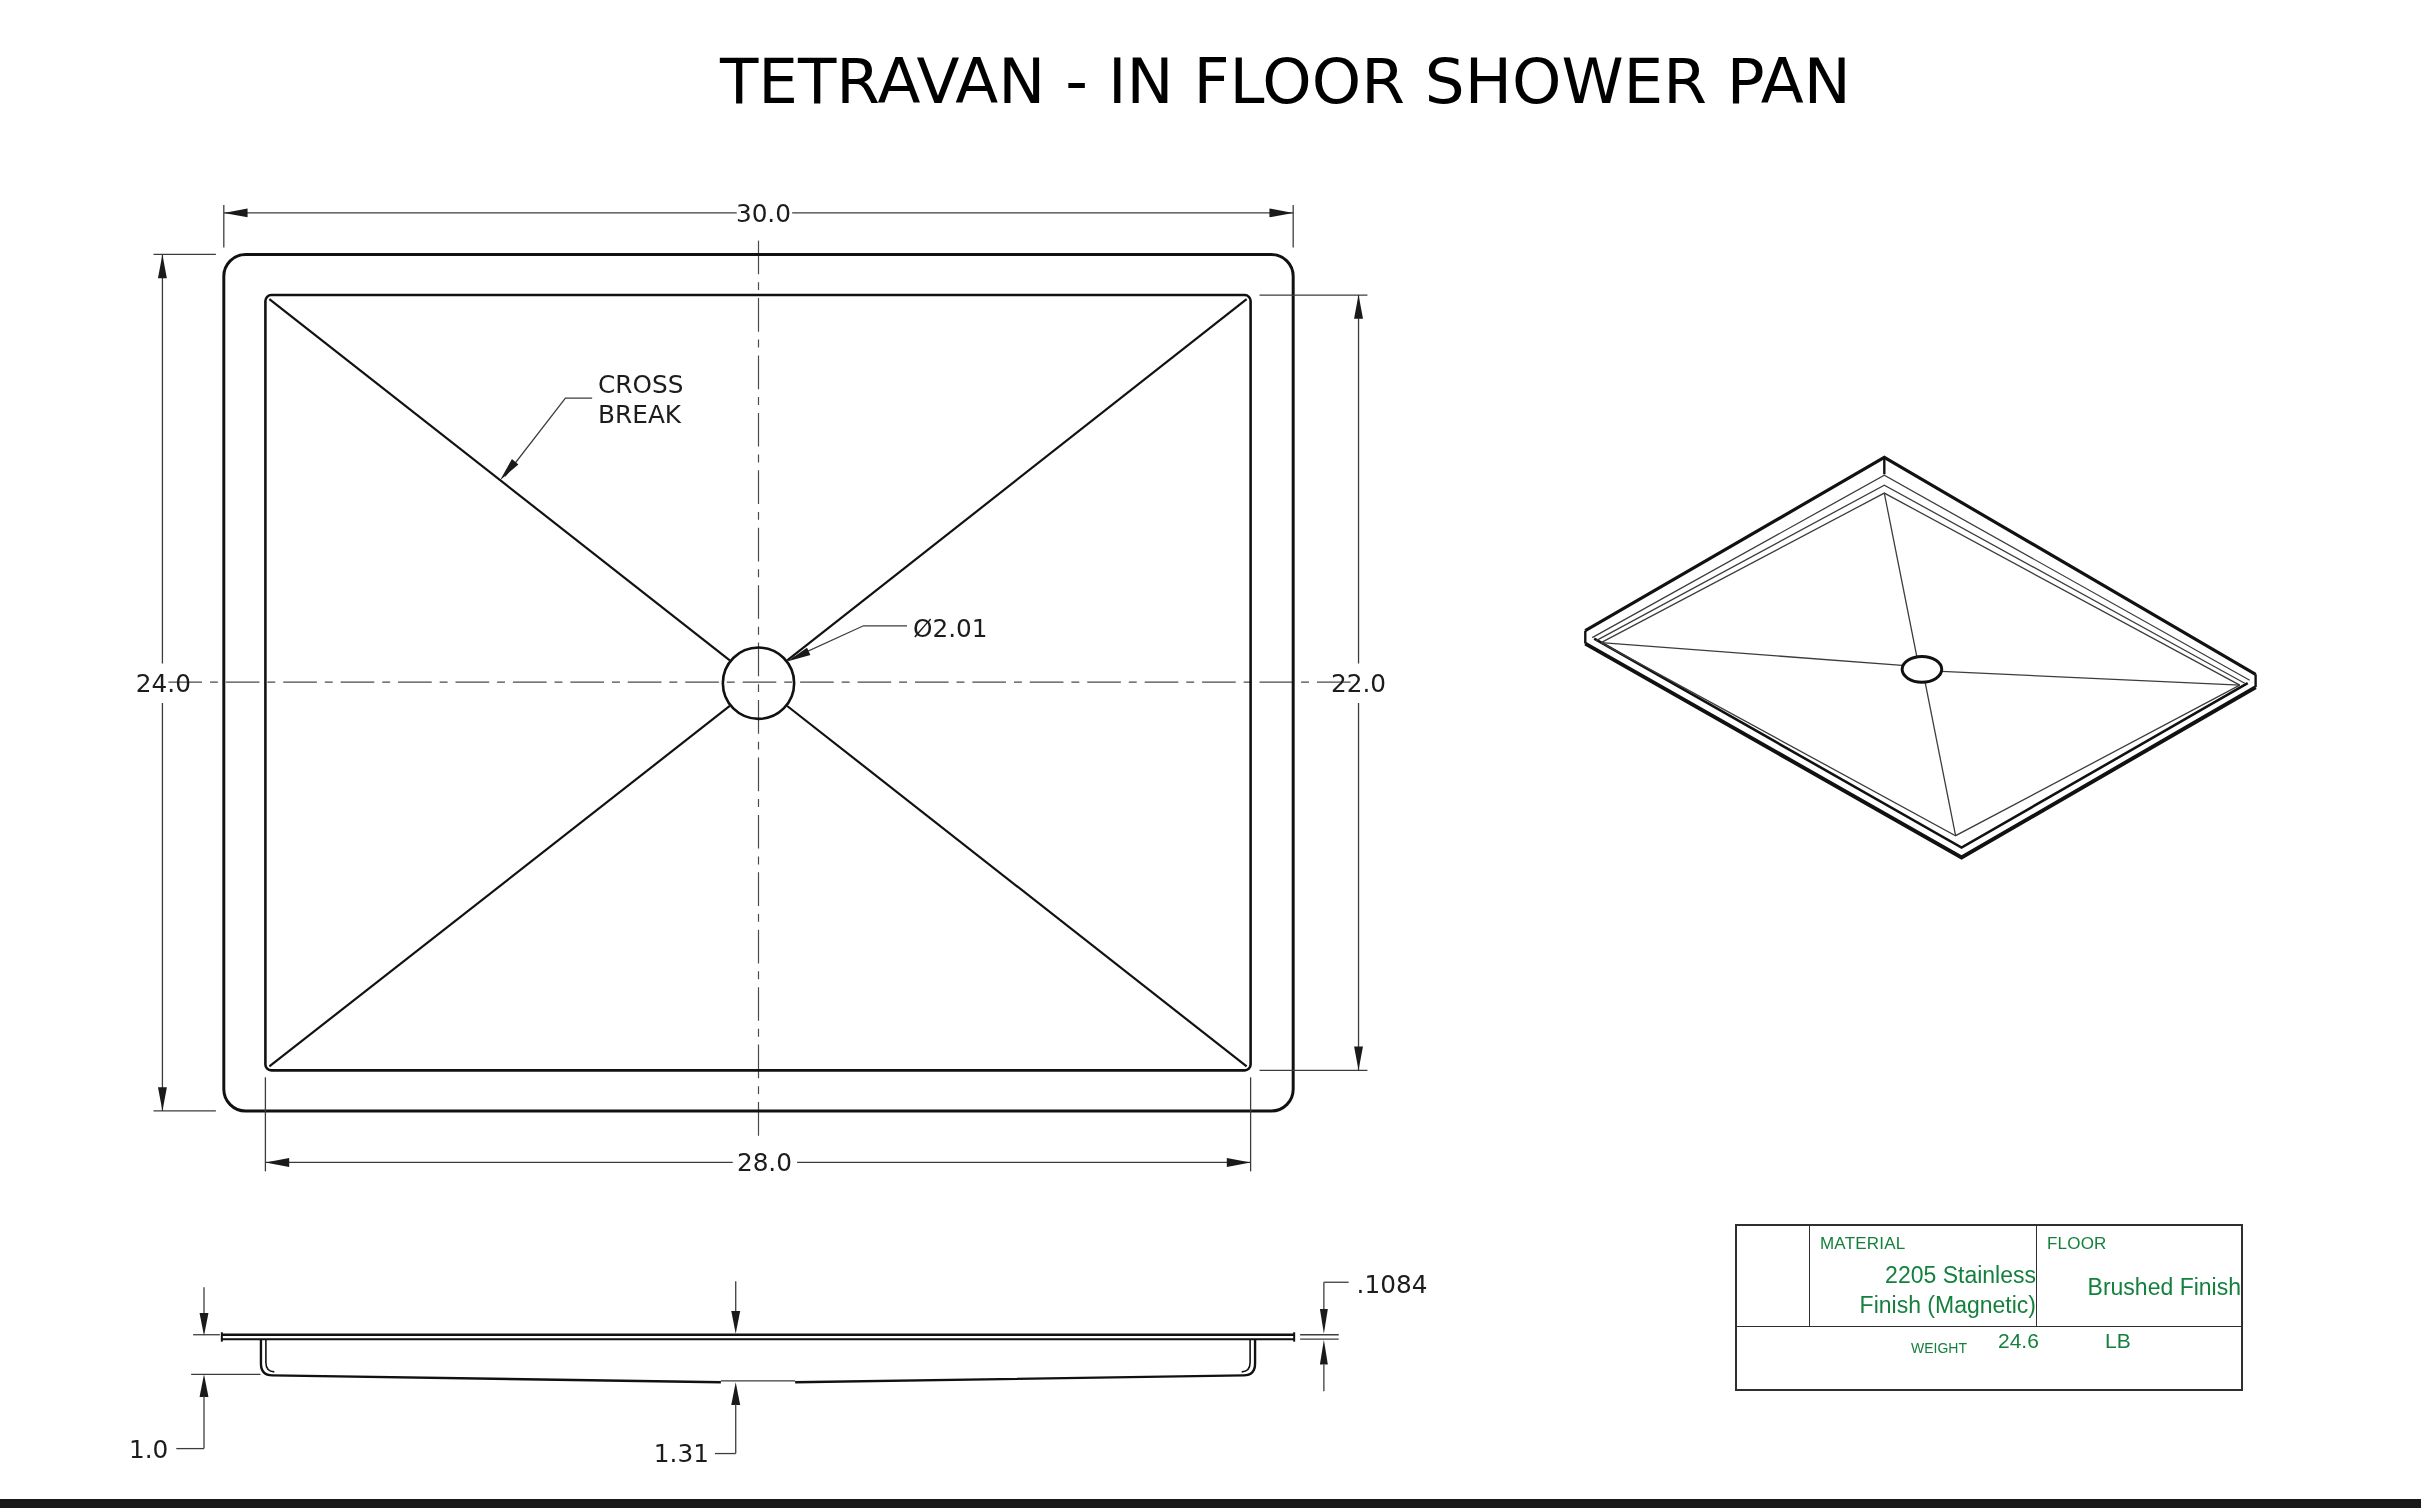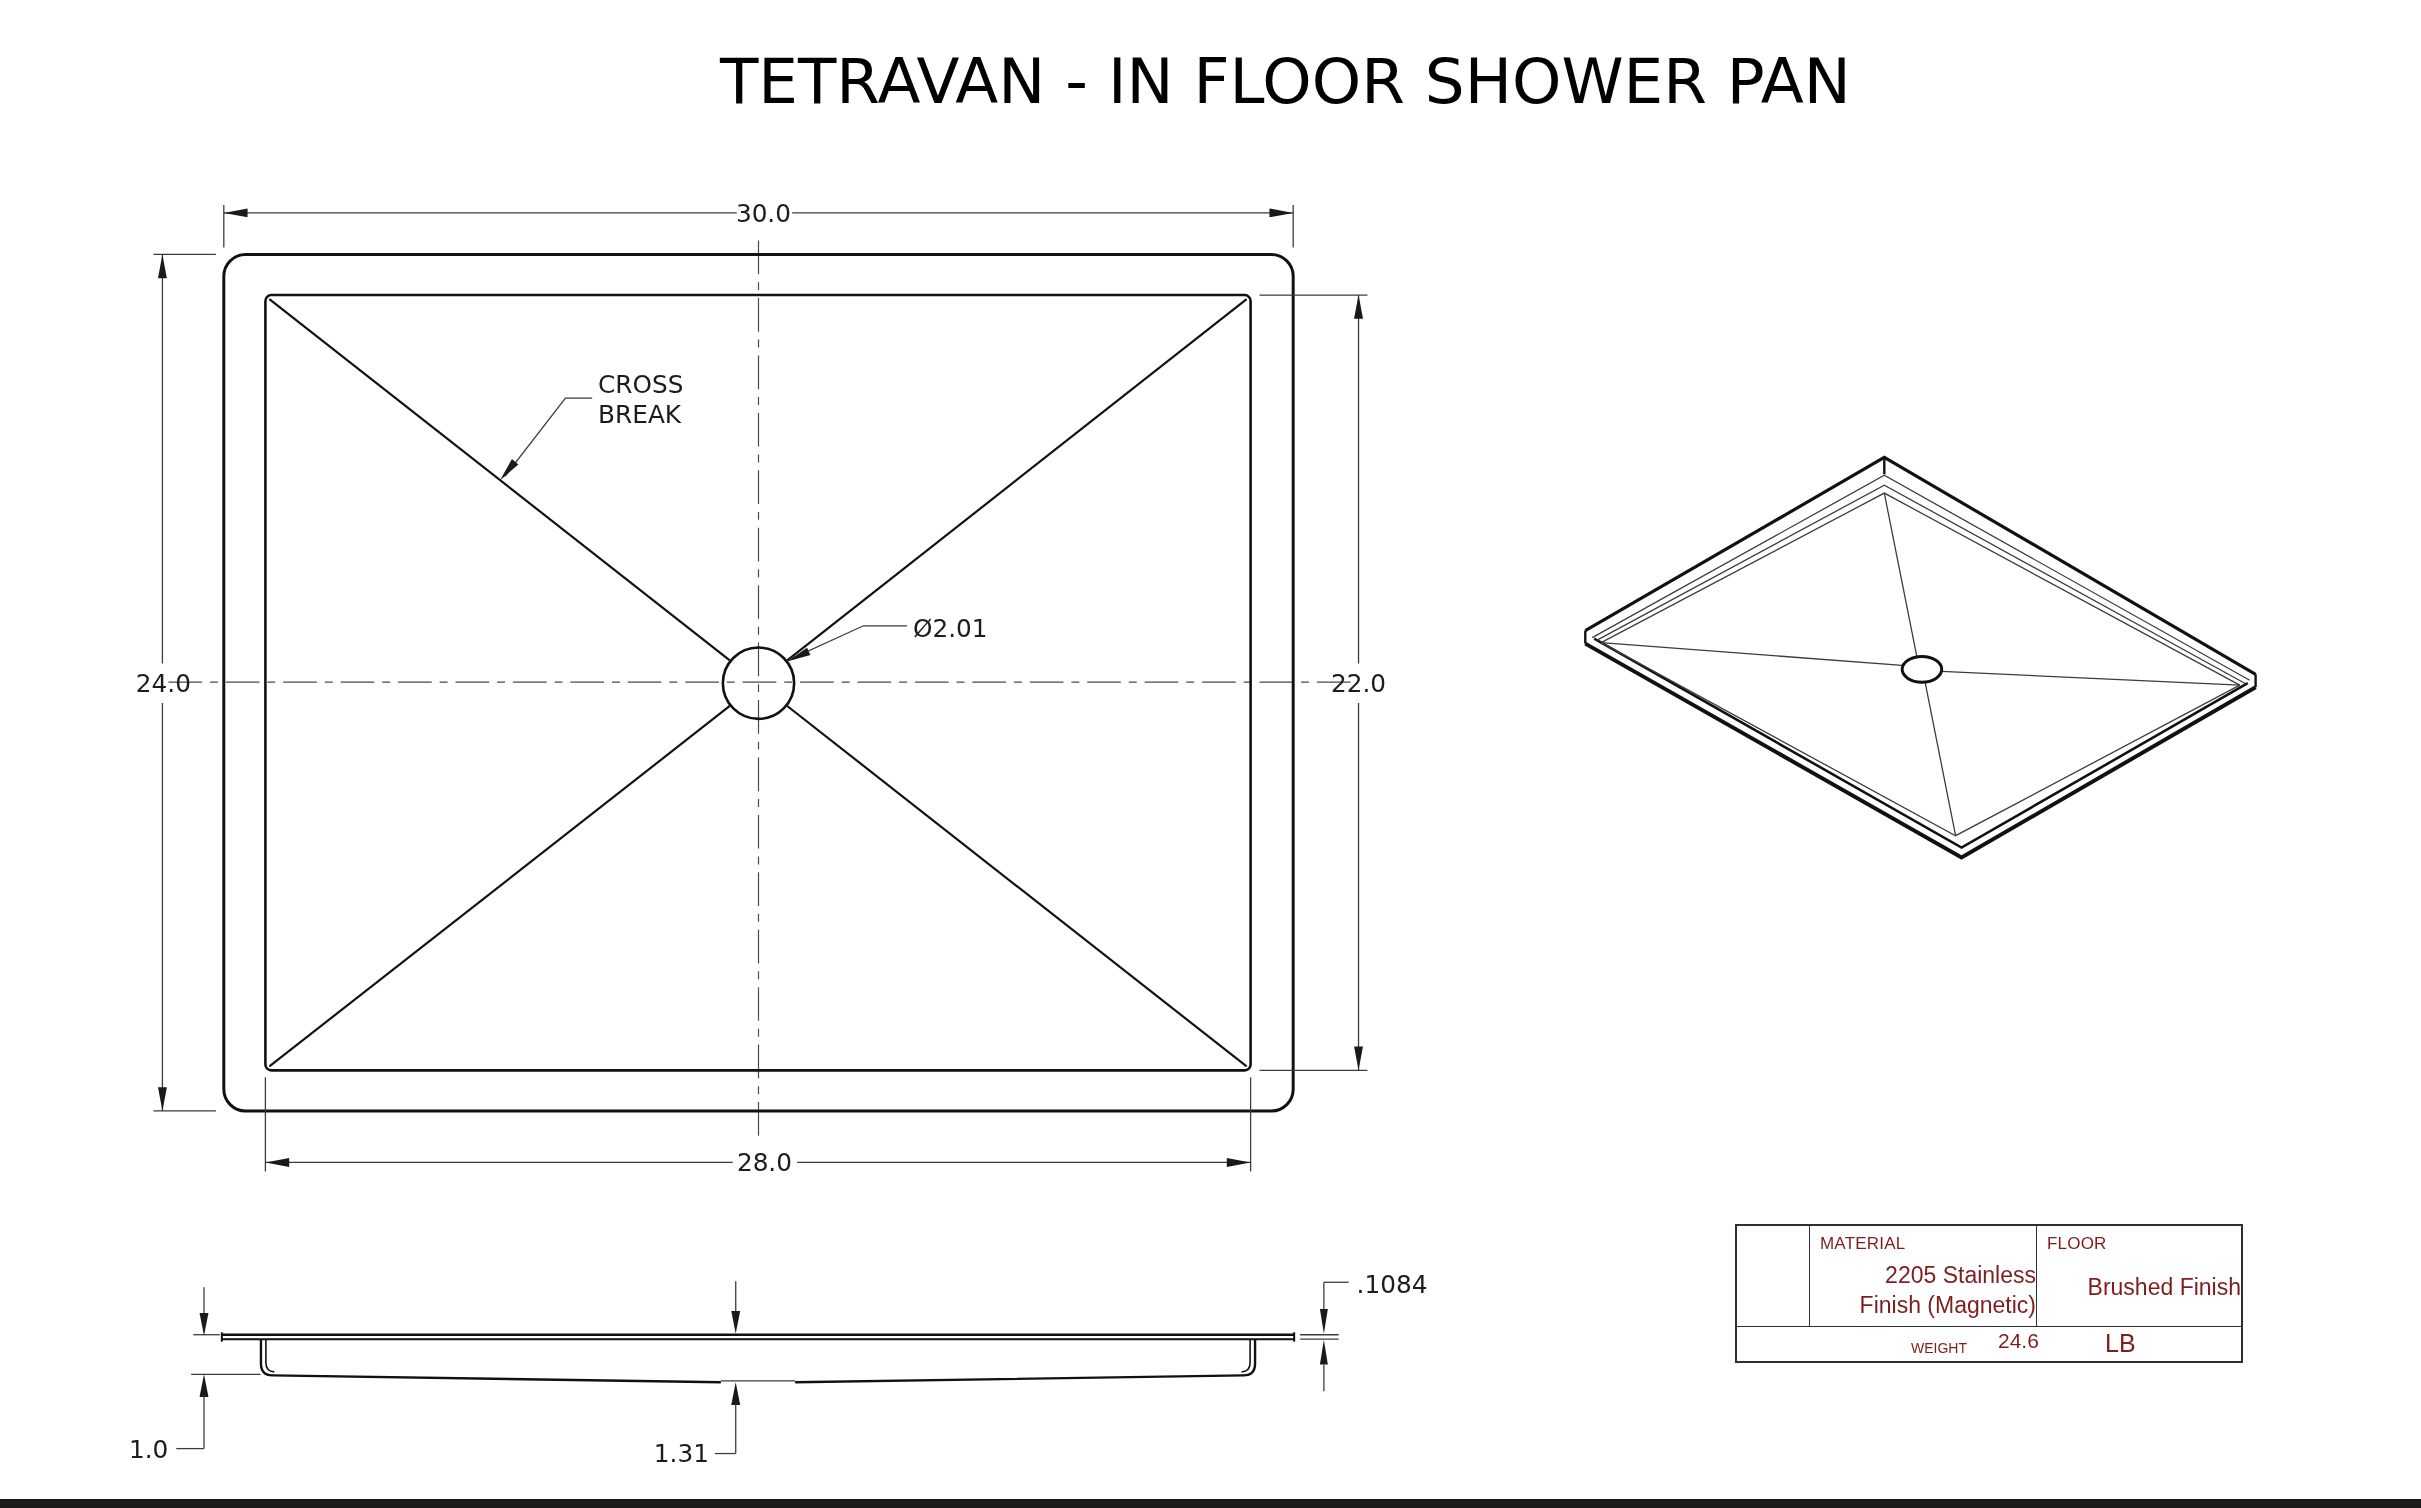--- a/index.html
+++ b/index.html
@@ -6,35 +6,35 @@
   #page{position:relative;width:2422px;height:1509px;background:#ffffff;overflow:hidden;
         font-family:"DejaVu Sans",sans-serif;}
   svg{position:absolute;left:0;top:0;}
   .objline{stroke:#111;fill:none;}
   .thin{stroke:#3c3c3c;stroke-width:1.3;fill:none;}
   .cline{stroke:#4a4a4a;stroke-width:1.2;fill:none;stroke-dasharray:34 8 8 8;}
   .arrow{fill:#1a1a1a;stroke:none;}
   .dimtext{font-family:"DejaVu Sans",sans-serif;font-size:25px;fill:#1c1c1c;}
   .titletext{font-family:"DejaVu Sans",sans-serif;font-size:63px;fill:#000;font-weight:500;}
   
-  .tblock{position:absolute;left:1735px;top:1224px;width:508px;height:139px;
+  .tblock{position:absolute;left:1735px;top:1224px;width:508px;height:167px;
           border:2px solid #2f2f2f;box-sizing:border-box;background:#fff;
-          font-family:"Liberation Sans","DejaVu Sans",sans-serif;color:#7f1d1d;}
+          font-family:"Liberation Sans","DejaVu Sans",sans-serif;color:#15803d;}
   .trow1{display:flex;height:100px;box-sizing:border-box;}
   .tc{box-sizing:border-box;position:relative;}
   .tc1{width:73px;border-right:1.5px solid #2f2f2f;}
   .tc2{width:227px;border-right:1.5px solid #2f2f2f;}
   .tc3{flex:1;}
   .tlabel{position:absolute;left:10px;top:8px;font-size:17px;letter-spacing:0.2px;}
   .tval{position:absolute;left:0;right:0;top:34px;text-align:right;font-size:23px;line-height:30px;}
   .tval3{position:absolute;left:0;right:0;top:48px;text-align:right;font-size:23px;}
   .trow2{position:relative;height:45px;border-top:1.5px solid #2f2f2f;box-sizing:border-box;}
   .wlabel{position:absolute;left:174px;top:13px;font-size:14px;}
   .wval{position:absolute;left:261px;top:2px;font-size:21px;}
-  .wunit{position:absolute;left:368px;top:2px;font-size:25px;}
+  .wunit{position:absolute;left:368px;top:2px;font-size:21px;}
   .footerbar{position:absolute;left:0;top:1499px;width:2422px;height:10px;background:#1a1a1a;}
 </style>
 </head>
 <body>
 
 <div id="page">
 
 <svg width="2422" height="1509" viewBox="0 0 2446 1524">
 
   <text class="titletext" x="1298" y="104" text-anchor="middle" textLength="1142" lengthAdjust="spacingAndGlyphs">TETRAVAN - IN FLOOR SHOWER PAN</text>

